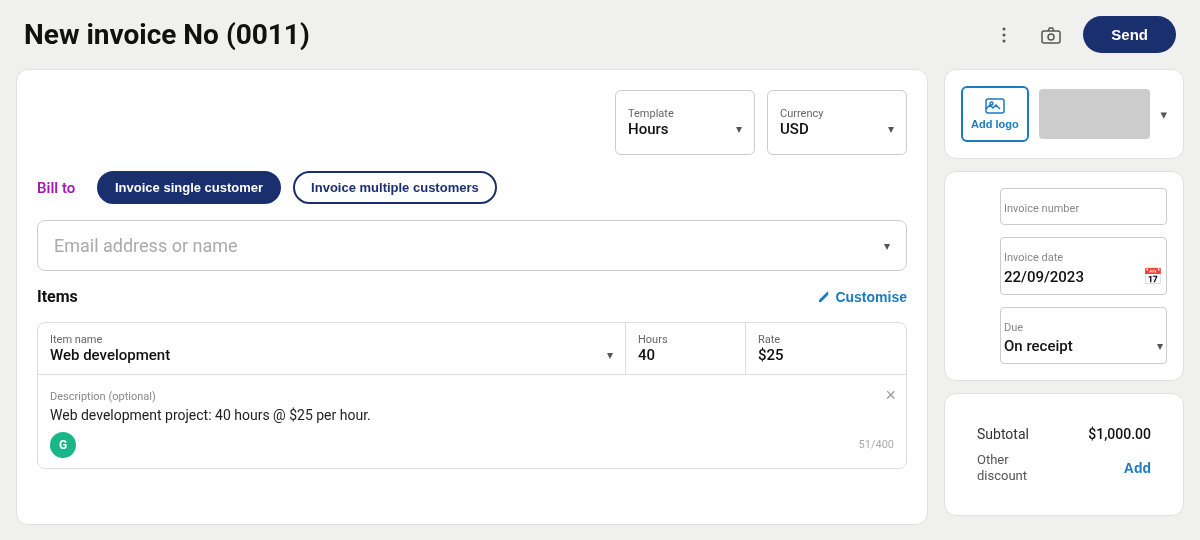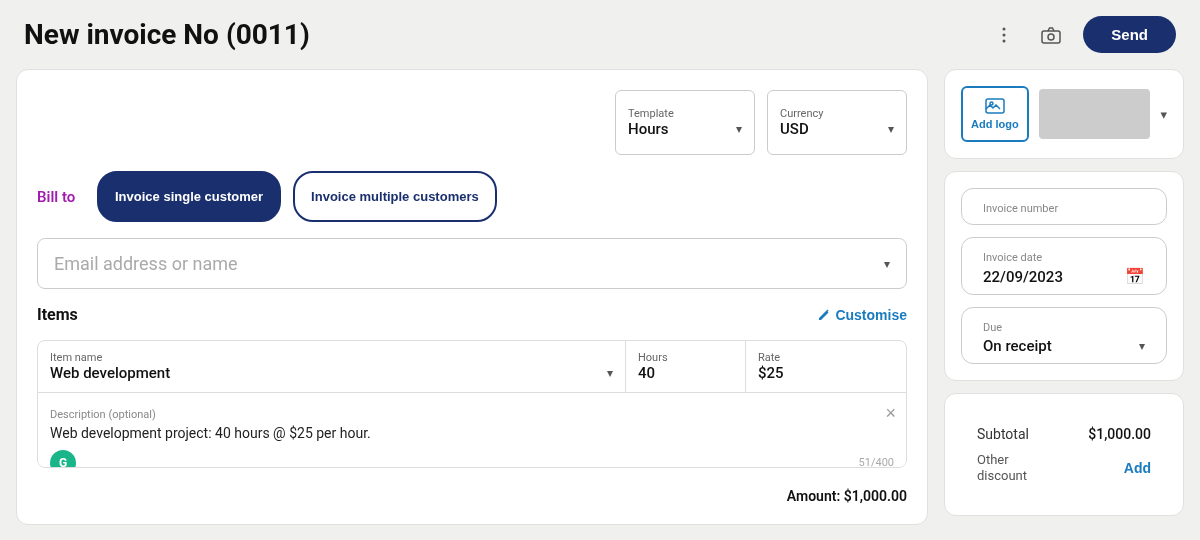--- a/index.html
+++ b/index.html
@@ -108,21 +108,21 @@
       gap: 12px;
     }
     .bill-to-label {
       font-size: 15px;
       font-weight: 600;
       color: #a21caf;
       min-width: 48px;
     }
     .tab-btn {
       border-radius: 20px;
-      padding: 16px 16px;
+      padding: 7px 16px;
       font-size: 13px;
       font-weight: 600;
       cursor: pointer;
       border: 2px solid transparent;
     }
     .tab-btn-active {
       background: #1a2f6e;
       color: #fff;
       border-color: #1a2f6e;
     }
@@ -331,22 +331,23 @@
       border-radius: 12px;
       border: 1px solid #e0e0e0;
       padding: 16px;
       display: flex;
       flex-direction: column;
       gap: 12px;
     }
 
     .detail-field {
       border: 1px solid #ccc;
-      border-radius: 12px;
-      padding: 8px 21px;
+      border-radius: 4px;
+      padding: 8px 3px;
+      margin-left: 39px;
     }
     .detail-label {
       font-size: 11px;
       color: #888;
     }
     .detail-value {
       font-size: 15px;
       font-weight: 500;
       color: #111;
       display: flex;
@@ -482,23 +483,20 @@
         <button class="close-btn">×</button>
         <span class="description-label">Description (optional)</span>
         <p class="description-text">Web development project: 40 hours @ $25 per hour.</p>
         <div class="description-footer">
           <div class="grammar-icon">G</div>
           <span class="char-count">51/400</span>
         </div>
       </div>
     </div>
 
-    <div class="amount-row">
-      <span class="amount-label">Amount: $1,000.00</span>
-    </div>
 
   </div>
 
   <div class="right-panel">
 
     <div class="logo-section">
       <button class="add-logo-btn">
         <svg width="20" height="16" viewBox="0 0 20 16" fill="none" stroke="#1a7bbf" stroke-width="1.5">
           <rect x="1" y="1" width="18" height="14" rx="2"></rect>
           <circle cx="6.5" cy="5.5" r="1.5"></circle>

